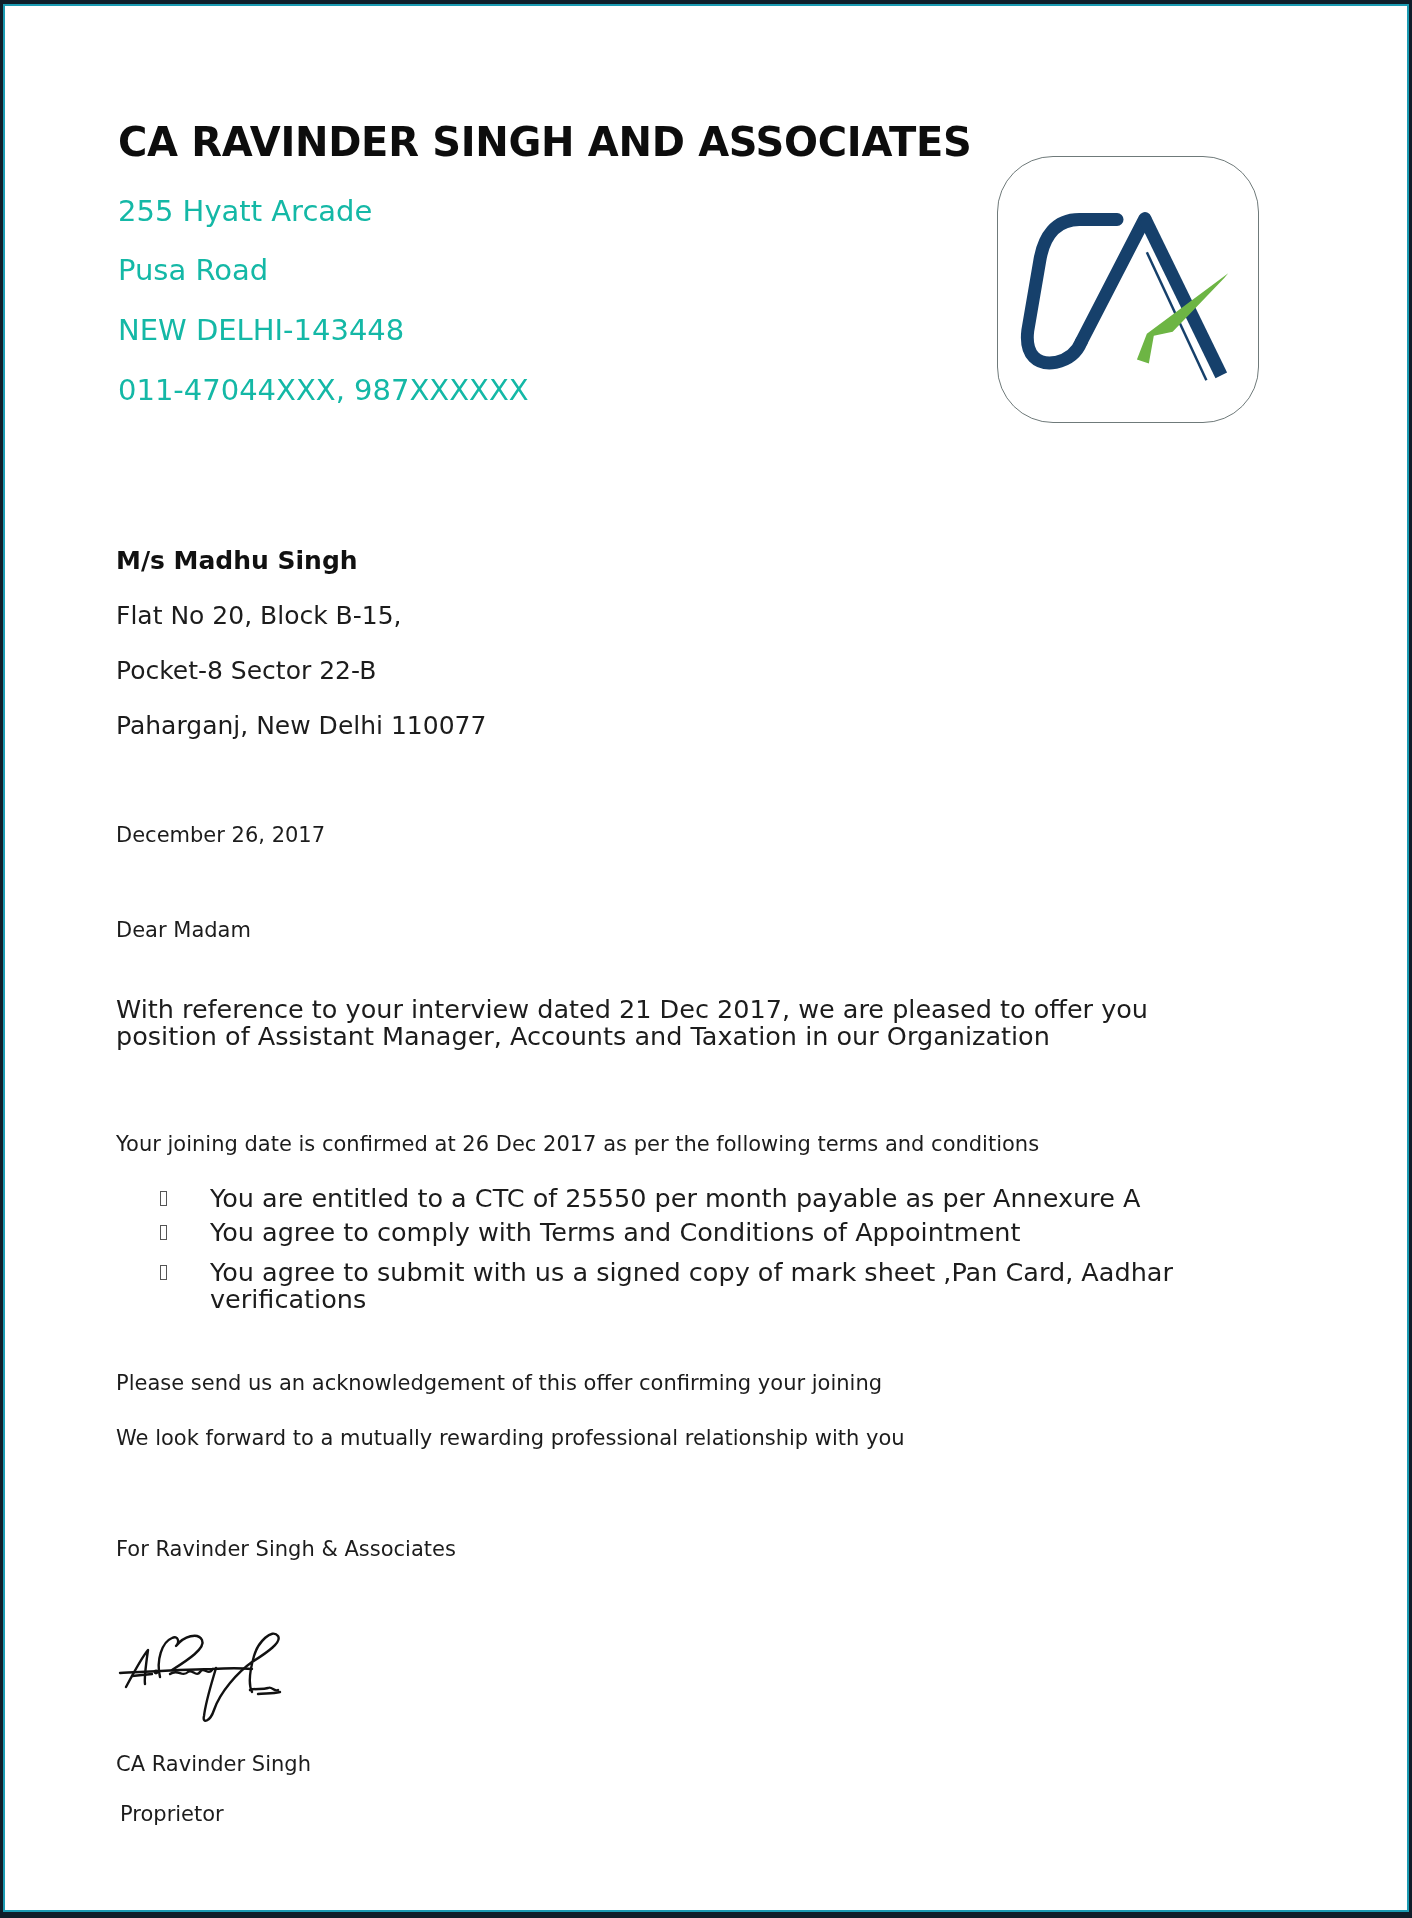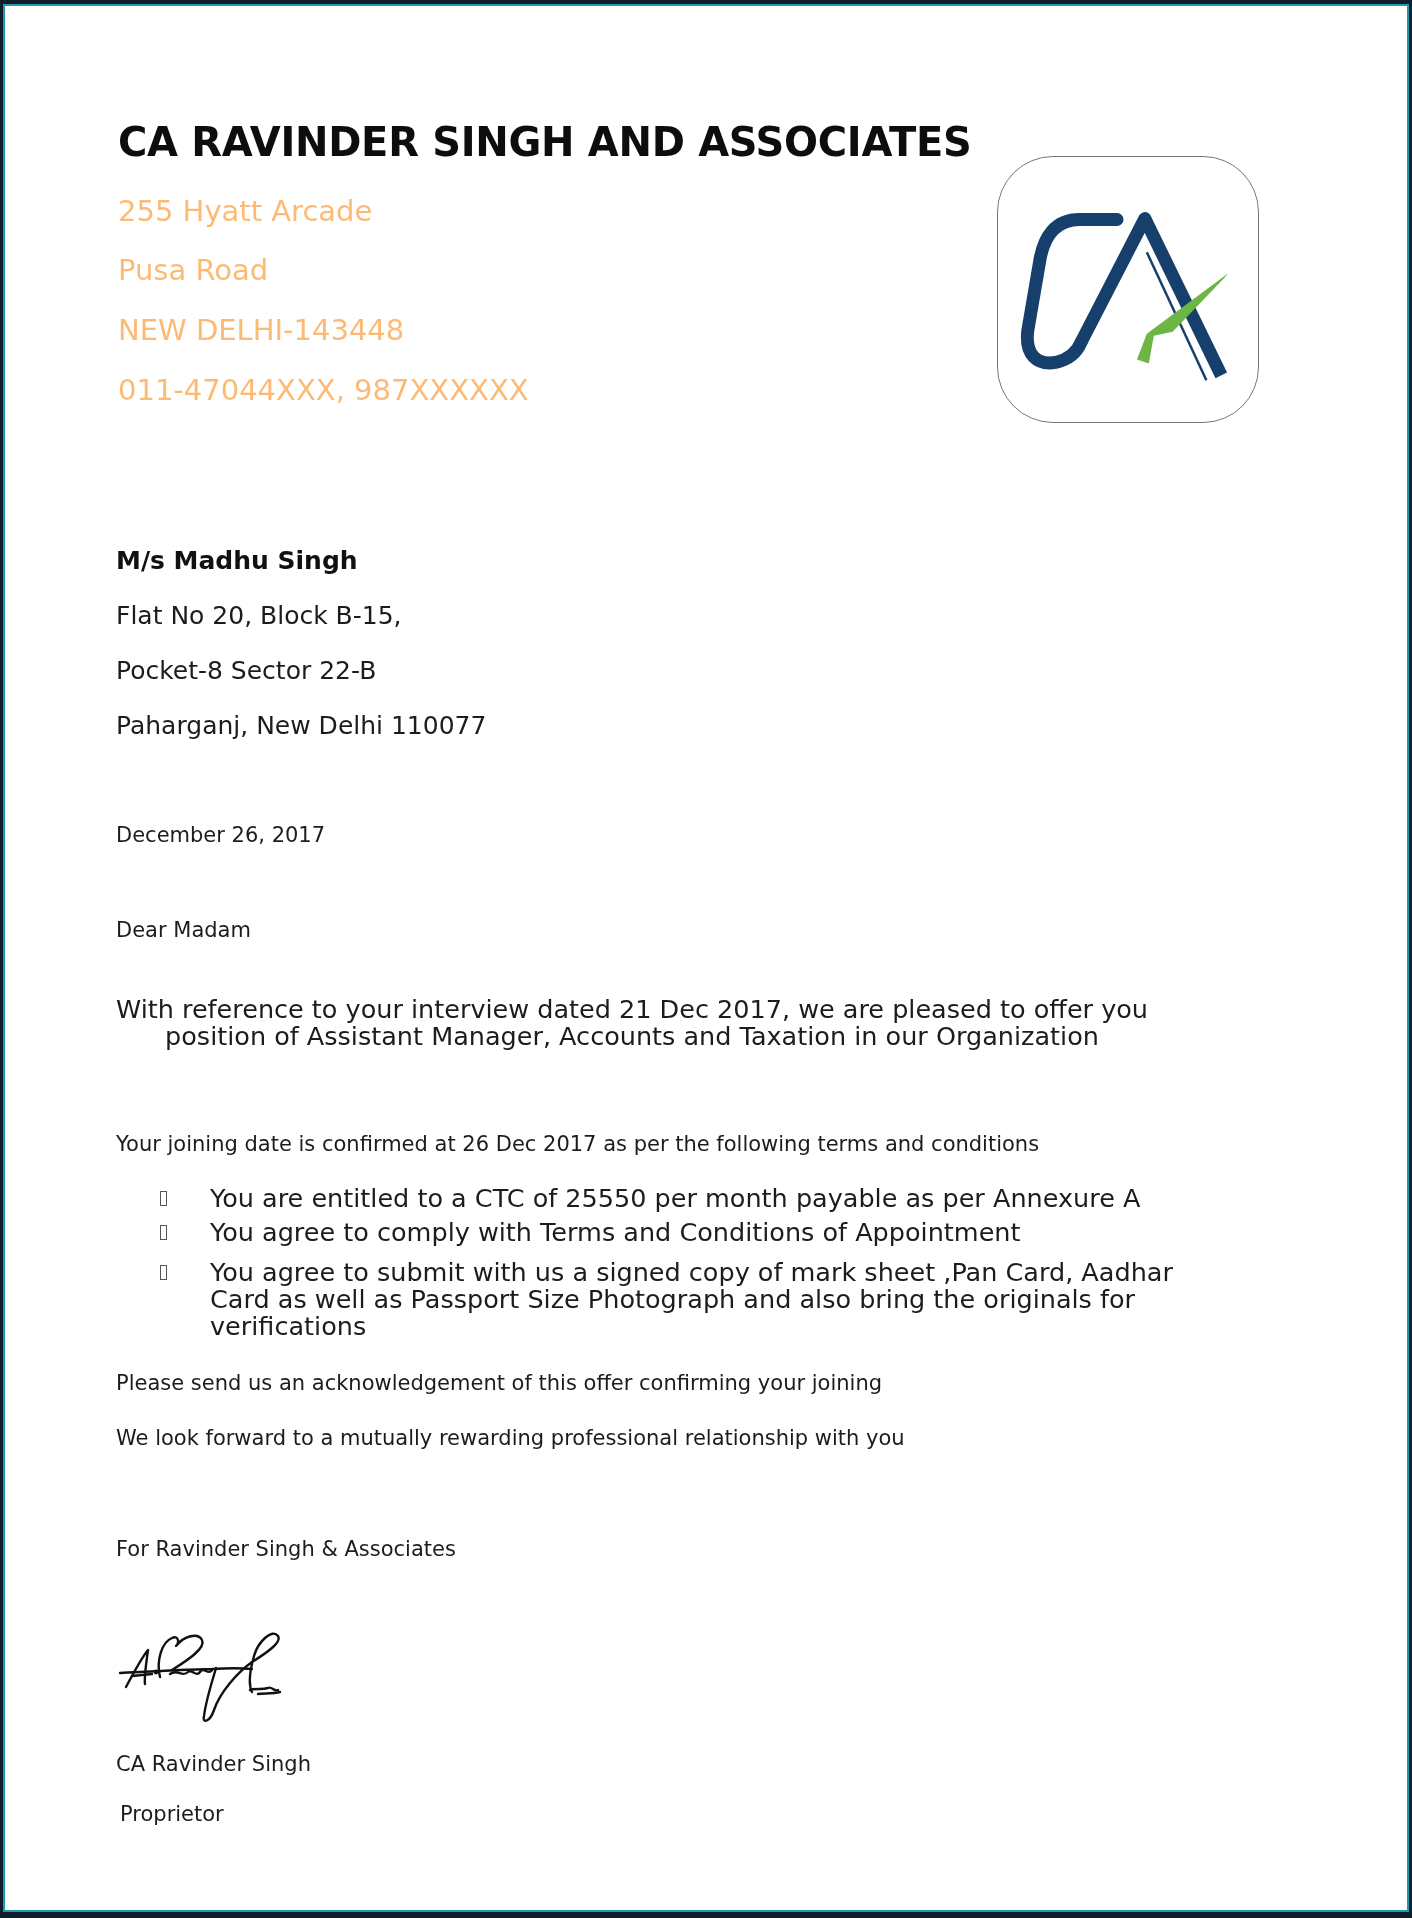--- a/index.html
+++ b/index.html
@@ -45,21 +45,21 @@
     .title {
       left: 118px;
       top: 122px;
       font-size: 40px;
       font-weight: bold;
       color: #0d0d0d;
       letter-spacing: -0.3px;
     }
     .sender {
       font-size: 29px;
-      color: #fdba74;
+      color: #14b8a6;
       left: 118px;
     }
     .recipient {
       font-size: 25px;
       color: #1c1c1c;
       left: 116px;
     }
     .recipient-name {
       font-weight: bold;
       color: #111;
@@ -69,21 +69,20 @@
       color: #1c1c1c;
       left: 116px;
     }
     .para {
       position: absolute;
       left: 116px;
       font-size: 25.5px;
       line-height: 27px;
       color: #1c1c1c;
       white-space: nowrap;
-      text-align: center;
     }
     .bullet-list {
       position: absolute;
       left: 160px;
       top: 1185px;
       width: 1140px;
       margin: 0;
       padding: 0;
       list-style: none;
     }
@@ -181,21 +180,20 @@
       <span class="bullet-glyph"></span>
       <div>You are entitled to a CTC of 25550 per month payable as per Annexure A</div>
     </li>
     <li class="bullet-item second">
       <span class="bullet-glyph"></span>
       <div>You agree to comply with Terms and Conditions of Appointment</div>
     </li>
     <li class="bullet-item third">
       <span class="bullet-glyph"></span>
       <div>You agree to submit with us a signed copy of mark sheet ,Pan Card, Aadhar</div>
-      <div>Card as well as Passport Size Photograph and also bring the originals for</div>
       <div>verifications</div>
     </li>
   </ul>
 
   <div class="t body-text" style="top:1373px">Please send us an acknowledgement of this offer confirming your joining</div>
   <div class="t body-text" style="top:1428px">We look forward to a mutually rewarding professional relationship with you</div>
 
   <div class="t body-text" style="top:1539px">For Ravinder Singh &amp; Associates</div>
 
   <svg class="signature" viewBox="0 0 200 115" xmlns="http://www.w3.org/2000/svg">

